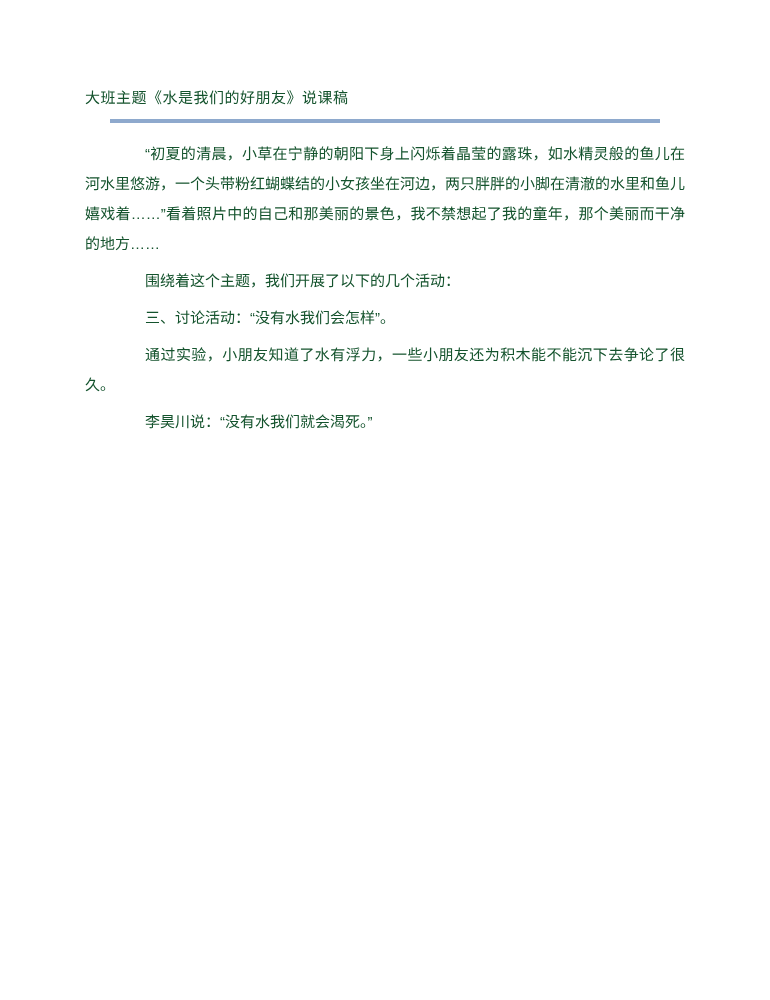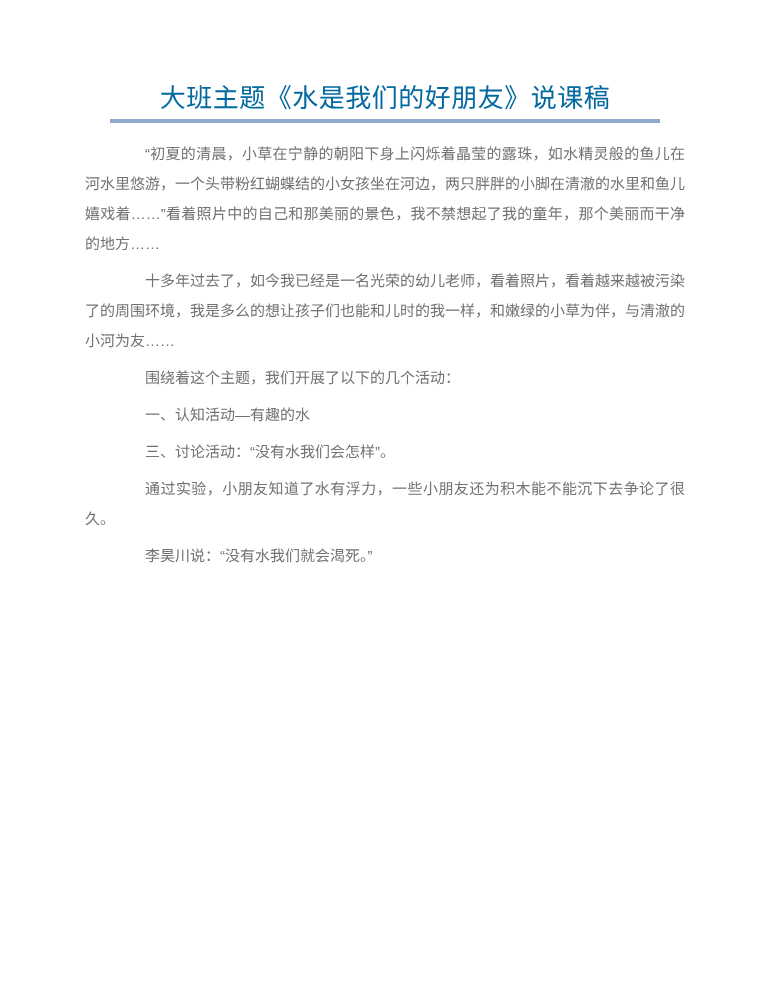--- a/index.html
+++ b/index.html
@@ -12,54 +12,51 @@
     position: relative;
     width: 770px;
     height: 1000px;
     margin: 0 auto;
     background: #ffffff;
     overflow: hidden;
     font-family: "Liberation Sans", "DejaVu Sans", sans-serif;
   }
   .doc-title {
     margin: 84px 85px 0 85px;
-    text-align: center;
-    font-size: 26px;
+    font-size: 15px;
     line-height: 28px;
     font-weight: 400;
-    color: #0369a1;
+    color: #14532d;
     letter-spacing: 0.5px;
   }
   .title-rule {
     width: 550px;
     height: 4px;
     margin: 7px auto 0 auto;
     background: #8EA9CD;
   }
   .content {
     margin: 16px 85px 0 85px;
   }
   .para {
     margin: 0 0 7px 0;
     font-size: 15px;
     line-height: 30px;
-    color: #737373;
+    color: #14532d;
     text-indent: 60px;
     text-align: justify;
     word-break: break-all;
   }
 </style>
 </head>
 <body>
 
 <div class="page">
   <h1 class="doc-title">大班主题《水是我们的好朋友》说课稿</h1>
   <div class="title-rule"></div>
   <div class="content">
     <p class="para">“初夏的清晨，小草在宁静的朝阳下身上闪烁着晶莹的露珠，如水精灵般的鱼儿在河水里悠游，一个头带粉红蝴蝶结的小女孩坐在河边，两只胖胖的小脚在清澈的水里和鱼儿嬉戏着……”看着照片中的自己和那美丽的景色，我不禁想起了我的童年，那个美丽而干净的地方……</p>
-    <p class="para">十多年过去了，如今我已经是一名光荣的幼儿老师，看着照片，看着越来越被污染了的周围环境，我是多么的想让孩子们也能和儿时的我一样，和嫩绿的小草为伴，与清澈的小河为友……</p>
     <p class="para">围绕着这个主题，我们开展了以下的几个活动：</p>
-    <p class="para">一、认知活动—有趣的水</p>
     <p class="para">三、讨论活动：“没有水我们会怎样”。</p>
     <p class="para">通过实验，小朋友知道了水有浮力，一些小朋友还为积木能不能沉下去争论了很久。</p>
     <p class="para">李昊川说：“没有水我们就会渴死。”</p>
   </div>
 </div>
 
 </body></html>

